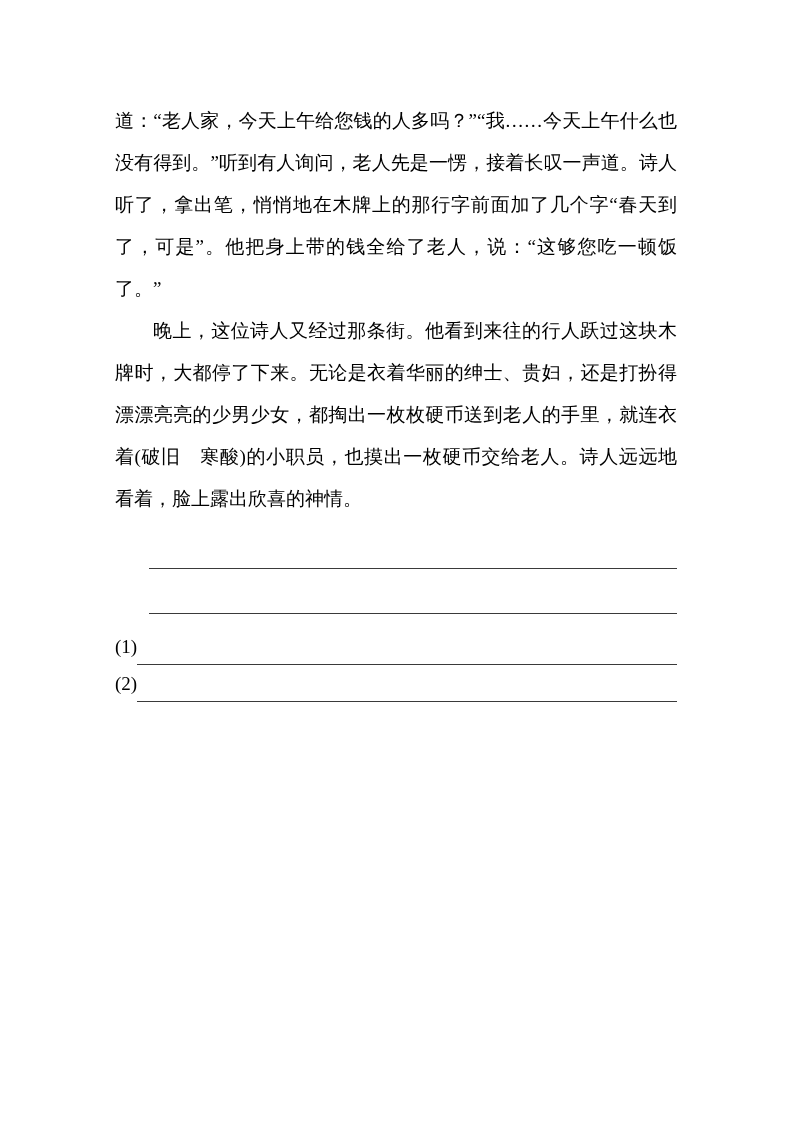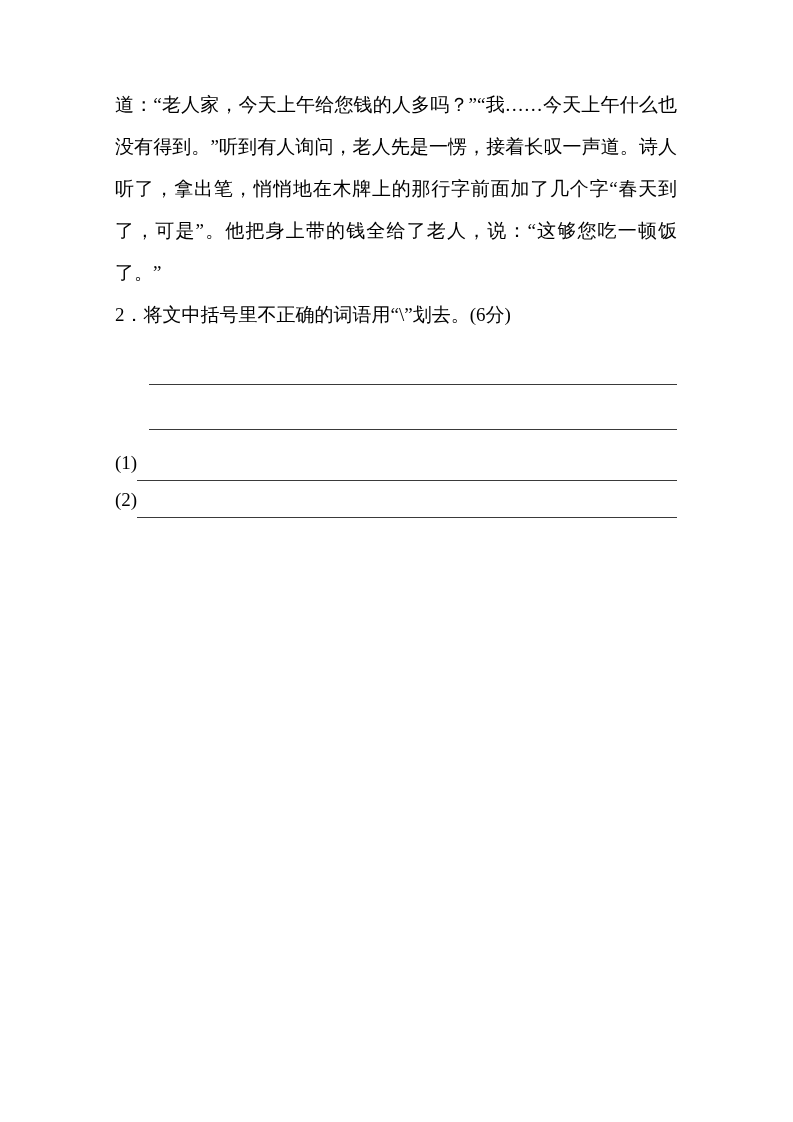--- a/index.html
+++ b/index.html
@@ -12,21 +12,21 @@
     width: 793px;
     height: 1122px;
     background: #ffffff;
     overflow: hidden;
     font-family: "Liberation Serif", "DejaVu Serif", serif;
     color: #000000;
   }
   .content {
     position: absolute;
     left: 115px;
-    top: 84px;
+    top: 100px;
     width: 562px;
     font-size: 19px;
     line-height: 42px;
   }
   .passage p {
     margin: 0;
     text-align: justify;
   }
   .indent {
     text-indent: 2em;
@@ -65,26 +65,26 @@
   }
 </style>
 </head>
 <body>
 
 <div class="page">
   <div class="content">
 
     <div class="passage">
       <p>道：“老人家，今天上午给您钱的人多吗？”“我……今天上午什么也没有得到。”听到有人询问，老人先是一愣，接着长叹一声道。诗人听了，拿出笔，悄悄地在木牌上的那行字前面加了几个字“春天到了，可是”。他把身上带的钱全给了老人，说：“这够您吃一顿饭了。”</p>
+      <p class="indent">晚上，这位诗人又经过那条街。他看到来往的行人跃过这块木牌时，大都停了下来。无论是衣着华丽的绅士、贵妇，还是打扮得漂漂亮亮的少男少女，都掏出一枚枚硬币送到老人的手里，就连衣着(破旧　寒酸)的小职员，也摸出一枚硬币交给老人。诗人远远地看着，脸上露出欣喜的神情。</p>
     </div>
 
     <div class="questions">
 
 
-      <p class="question"><span>2．</span><span>将文中括号里不正确的词语用“\”划去。(6分)</span></p>
 
 
       <div class="blanks">
         <div class="blank-line"></div>
         <div class="blank-line"></div>
       </div>
 
 
       <div class="sub-row">
         <span class="sub-label">(1)</span>

